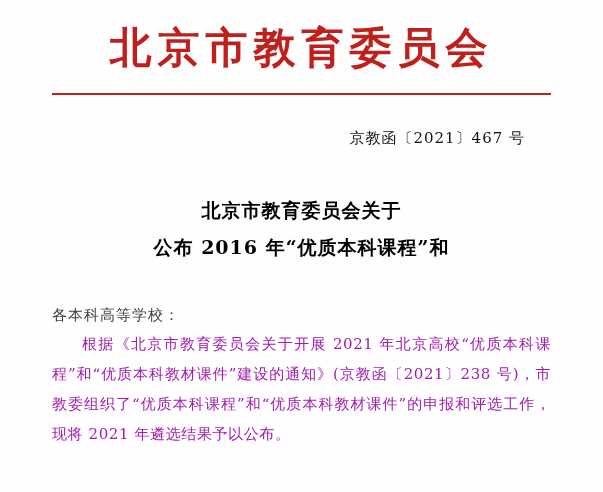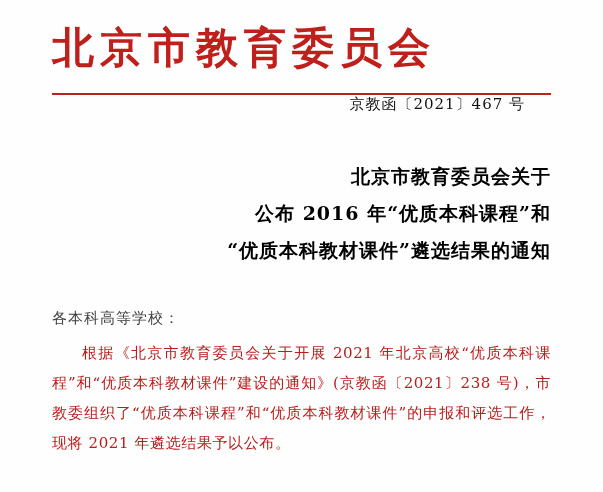--- a/index.html
+++ b/index.html
@@ -16,72 +16,72 @@
   }
   .page {
     position: relative;
     width: 603px;
     height: 492px;
     background: #fefefe;
     box-sizing: border-box;
     padding: 0 52px;
   }
   .letterhead {
-    text-align: left;
+    text-align: center;
     padding-top: 22px;
   }
   .letterhead-title {
     color: #c0201c;
     font-weight: bold;
     font-size: 42px;
     letter-spacing: 6px;
     line-height: 1.25;
     white-space: nowrap;
     font-family: "DejaVu Serif", "Liberation Serif", serif;
   }
   .rule {
     margin-top: 18px;
     height: 2px;
     background: #c0201c;
     width: 100%;
   }
   .doc-number-row {
+    margin-top: 34px;
     text-align: right;
     padding-right: 26px;
     font-size: 15px;
     letter-spacing: 1px;
     color: #111;
   }
   .title-block {
     margin-top: 44px;
     text-align: center;
     font-weight: bold;
     font-size: 19px;
     line-height: 1.95;
     letter-spacing: 1px;
     color: #000;
   }
   .title-line {
     display: block;
     white-space: nowrap;
-    text-align: right;
   }
   .salutation {
     margin-top: 40px;
     font-size: 15px;
     letter-spacing: 1px;
     color: #404040;
   }
   .body-text {
-    margin-top: 10px;
+    margin-top: 4px;
     font-size: 15px;
     line-height: 2.0;
     letter-spacing: 0.6px;
     text-align: justify;
-    color: #b91c1c;
+    color: #a21caf;
   }
   .body-text p {
     margin: 0;
     text-indent: 2em;
   }
 </style>
 </head>
 <body>
 
 <div class="page">
@@ -89,21 +89,20 @@
   <div class="letterhead">
     <div class="letterhead-title">北京市教育委员会</div>
     <div class="rule"></div>
   </div>
 
   <div class="doc-number-row">京教函〔2021〕467 号</div>
 
   <div class="title-block">
     <span class="title-line">北京市教育委员会关于</span>
     <span class="title-line">公布 2016 年“优质本科课程”和</span>
-    <span class="title-line">“优质本科教材课件”遴选结果的通知</span>
   </div>
 
   <div class="salutation">各本科高等学校：</div>
 
   <div class="body-text">
     <p>根据《北京市教育委员会关于开展 2021 年北京高校“优质本科课程”和“优质本科教材课件”建设的通知》(京教函〔2021〕238 号)，市教委组织了“优质本科课程”和“优质本科教材课件”的申报和评选工作，现将 2021 年遴选结果予以公布。</p>
   </div>
 
 </div>
 

